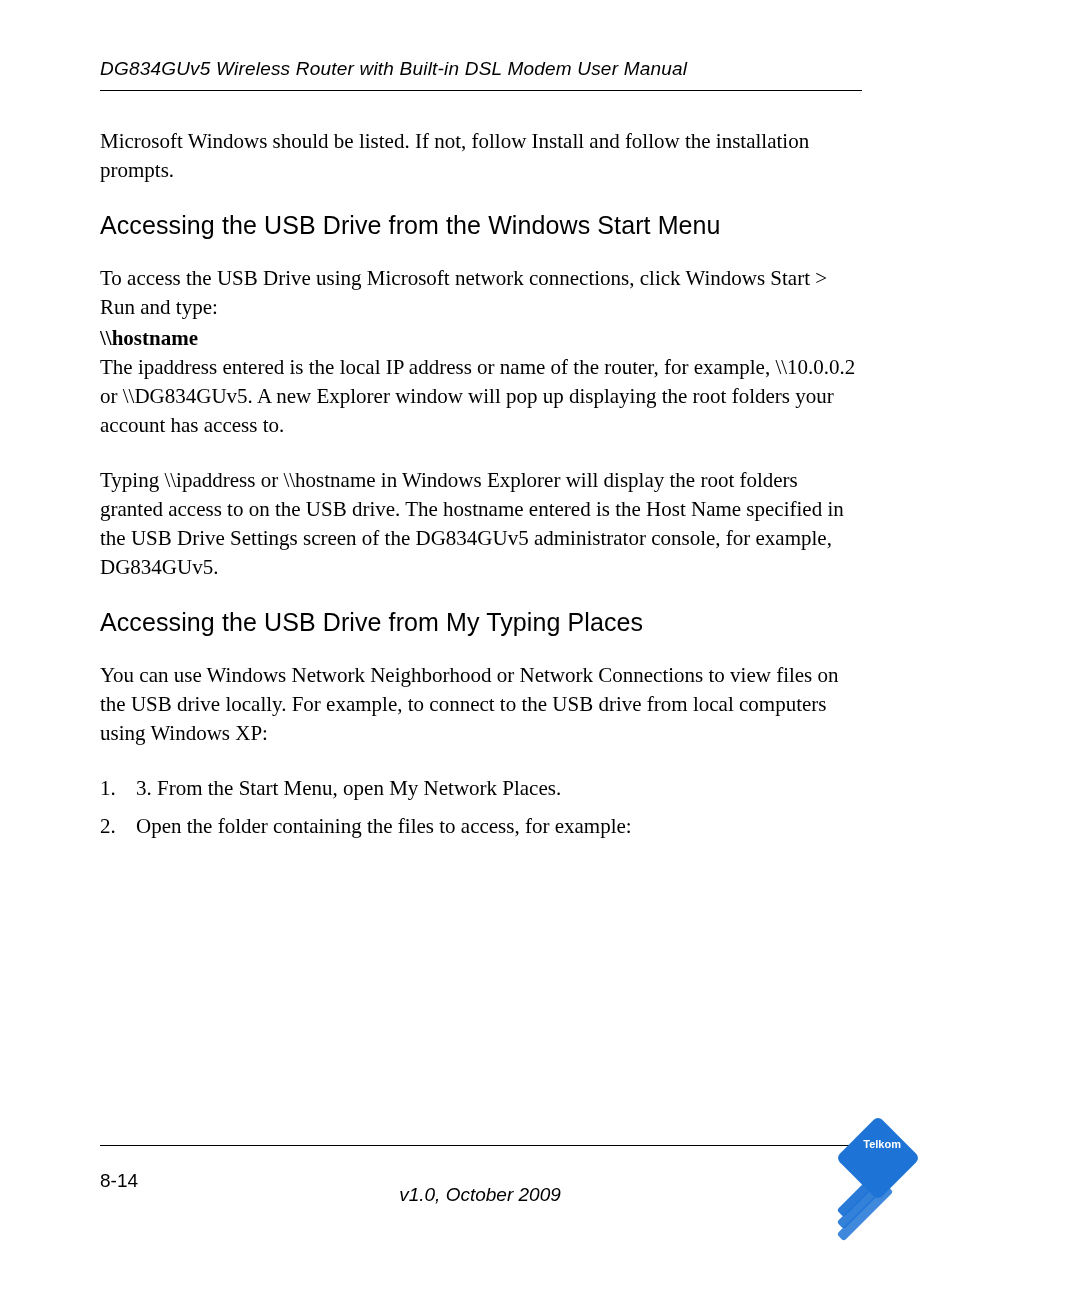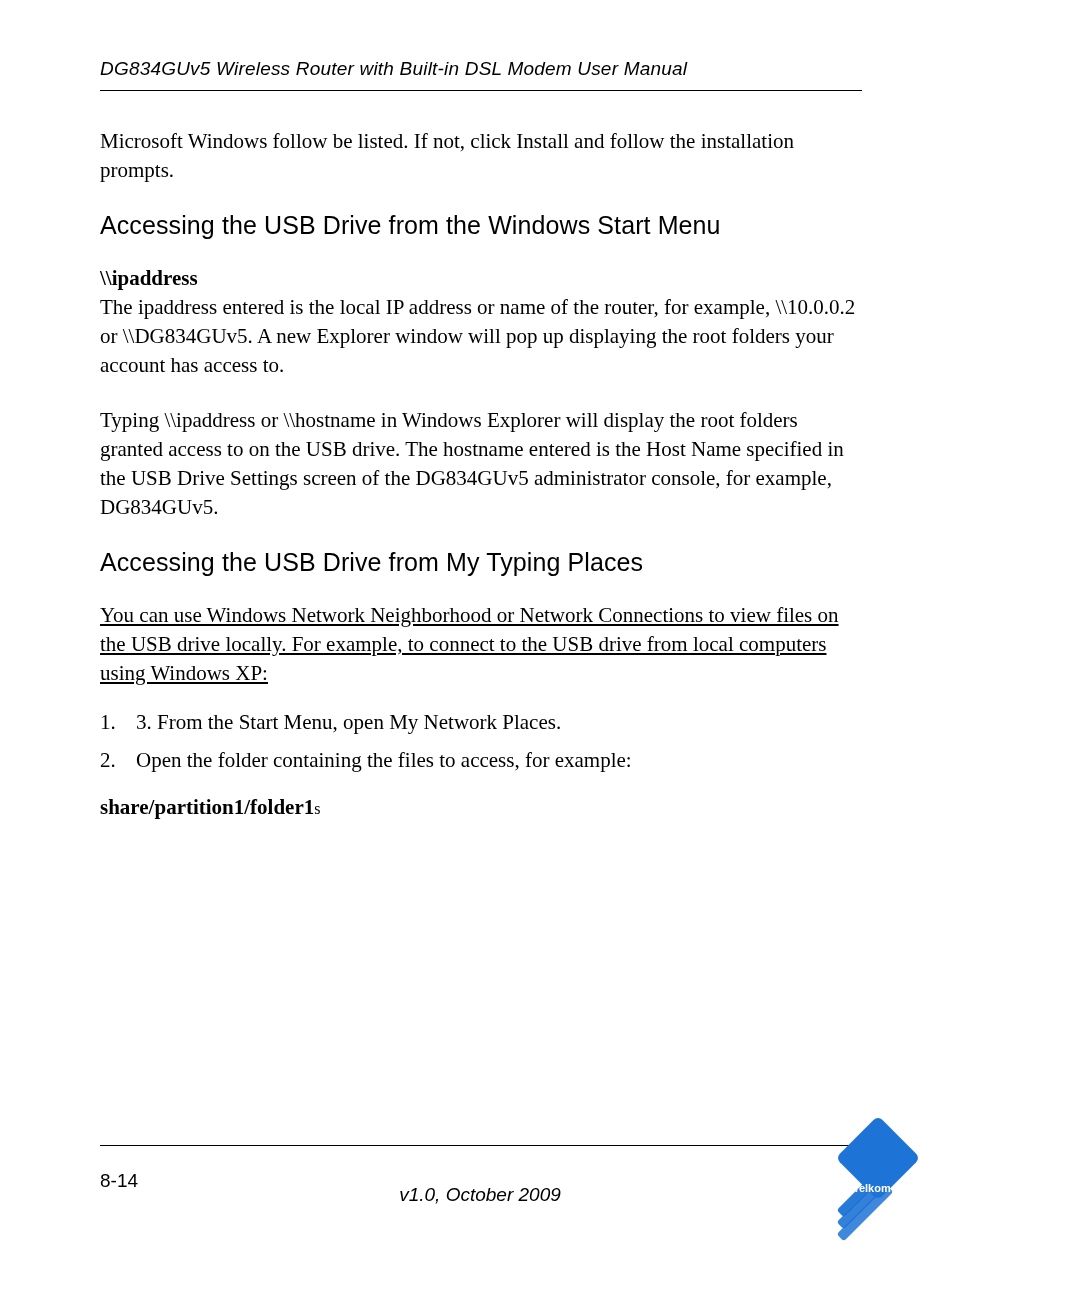--- a/index.html
+++ b/index.html
@@ -19,59 +19,57 @@
   .footer { position: absolute; left: 100px; right: 90px; bottom: 90px; }
   .rule-bottom { border: none; border-top: 1.5px solid #000; margin-bottom: 10px; }
   .footer-row { display: flex; justify-content: space-between; align-items: center; font-size: 19px; }
   .page-num { font-family: Arial, Helvetica, sans-serif; }
   .version { font-style: italic; font-family: Arial, Helvetica, sans-serif; text-align: center; flex: 1; margin-top: 28px; }
 
   .logo { position: absolute; right: 34px; bottom: 72px; width: 90px; height: 110px; }
 
   
   .logo .diamond { position: absolute; width: 60px; height: 60px; background: #1e73d6; transform: rotate(45deg); top: 14px; left: 20px; border-radius: 6px; }
-  .logo .label { position: absolute; top: 24px; left: 25px; width: 48px; text-align: left; font: 700 11px Arial, Helvetica, sans-serif; color: #fff; transform: rotate(0deg); z-index: 3; margin-top: 44px; }
+  .logo .label { position: absolute; top: 24px; left: 25px; width: 48px; text-align: right; font: 700 11px Arial, Helvetica, sans-serif; color: #fff; transform: rotate(0deg); z-index: 3; }
   .logo .band { position: absolute; width: 70px; height: 10px; background: #1e73d6; transform: rotate(-45deg); border-radius: 3px; }
   .logo .band.b1 { top: 70px; left: 2px; opacity: 0.95; }
   .logo .band.b2 { top: 82px; left: 2px; opacity: 0.9; }
   .logo .band.b3 { top: 94px; left: 2px; opacity: 0.85; }
 </style>
 </head>
 <body>
 
 <div class="page">
 
   <div class="running-head">DG834GUv5 Wireless Router with Built-in DSL Modem User Manual</div>
   <hr class="rule-top">
 
-  <p class="body-text">Microsoft Windows follow be listed. If not, click Install and follow the installation prompts.</p>
+  <p class="body-text">Microsoft Windows should be listed. If not, follow Install and follow the installation prompts.</p>
 
   <h2>Accessing the USB Drive from the Windows Start Menu</h2>
-  <div class="code-bold">\\ipaddress</div>
+  <p class="body-text" style="margin-bottom:2px;">To access the USB Drive using Microsoft network connections, click Windows Start &gt; Run and type:</p>
+  <div class="code-bold">\\hostname</div>
   <p class="body-text">The ipaddress entered is the local IP address or name of the router, for example, \\10.0.0.2 or \\DG834GUv5. A new Explorer window will pop up displaying the root folders your account has access to.</p>
 
   <p class="body-text">Typing \\ipaddress or \\hostname in Windows Explorer will display the root folders granted access to on the USB drive. The hostname entered is the Host Name specified in the USB Drive Settings screen of the DG834GUv5 administrator console, for example, DG834GUv5.</p>
 
   <h2>Accessing the USB Drive from My Typing Places</h2>
-  <p class="body-text" style="margin-bottom:18px;text-decoration:underline;">You can use Windows Network Neighborhood or Network Connections to view files on the USB drive locally. For example, to connect to the USB drive from local computers using Windows XP:</p>
+  <p class="body-text" style="margin-bottom:24px;">You can use Windows Network Neighborhood or Network Connections to view files on the USB drive locally. For example, to connect to the USB drive from local computers using Windows XP:</p>
 
   <ol class="steps">
     <li>
       <span class="num">1.</span>
       <span>3. From the Start Menu, open My Network Places.</span>
     </li>
     <li>
       <span class="num">2.</span>
       <span>Open the folder containing the files to access, for example:</span>
     </li>
   </ol>
 
-  <div>
-    <span class="share-path">share/partition1/folder1</span><span class="share-suffix">s</span>
-  </div>
 
   <div class="footer">
     <hr class="rule-bottom">
     <div class="footer-row">
       <span class="page-num">8-14</span>
       <span class="version">v1.0, October 2009</span>
       <span style="min-width:40px;"></span>
     </div>
   </div>
 

